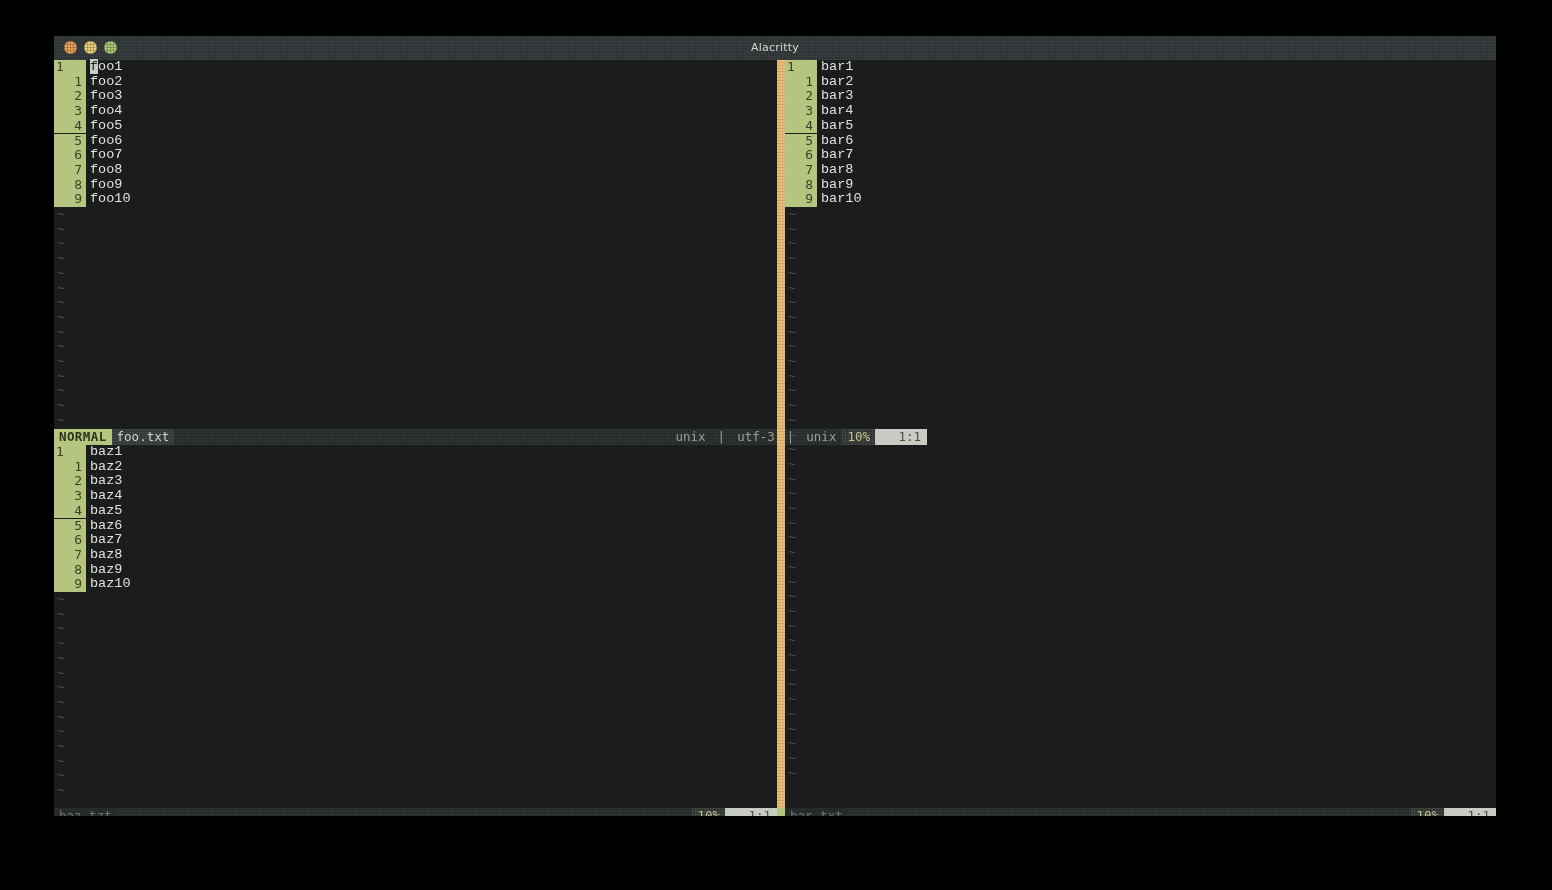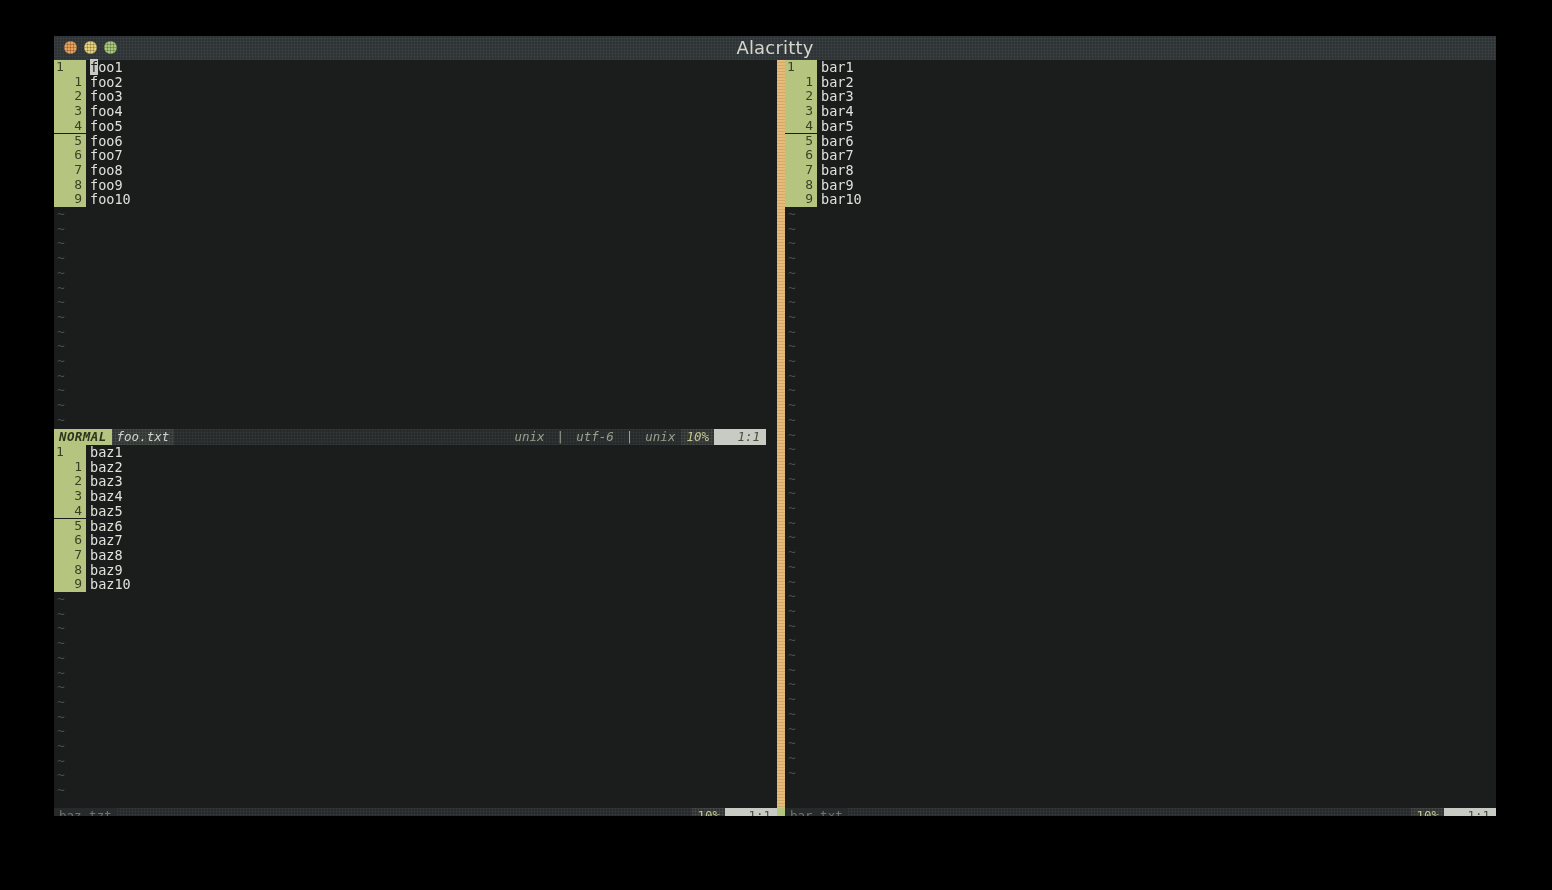--- a/index.html
+++ b/index.html
@@ -31,21 +31,21 @@
     background-image:
       repeating-linear-gradient(0deg, rgba(255,255,255,.035) 0 1px, transparent 1px 3px),
       repeating-linear-gradient(90deg, rgba(255,255,255,.030) 0 1px, transparent 1px 3px);
   }
   #title {
     position: absolute;
     left: 0; right: 0; top: 0;
     line-height: 24px;
     text-align: center;
     color: #d5d7cf;
-    font-size: 18px;
+    font-size: 11px;
     font-family: "DejaVu Sans", "Liberation Sans", sans-serif;
     letter-spacing: .2px;
   }
   .lights { position: absolute; left: 10px; top: 5px; display: flex; gap: 7px; }
   .light {
     width: 13px; height: 13px; border-radius: 50%;
     background-image:
       repeating-linear-gradient(0deg, rgba(0,0,0,.20) 0 1px, transparent 1px 3px),
       repeating-linear-gradient(90deg, rgba(0,0,0,.20) 0 1px, transparent 1px 3px);
   }
@@ -81,20 +81,21 @@
     padding-right: 4px;
     box-sizing: border-box;
     font-size: 13px;
   }
   .gutter.abs { text-align: left; padding-left: 2px; padding-right: 0; }
   .ltext {
     position: absolute;
     left: 36px; top: 0;
     height: 14.7px;
     color: #dfe1db;
+    font-family: Liberation Mono, monospace;
   }
   .cursor-cell {
     background: #c8cac4;
     color: #1b1d1d;
   }
   .tilde {
     position: absolute;
     left: 3px;
     height: 14.7px;
     color: #4b4f4c;
@@ -192,26 +193,26 @@
 
   <div id="term">
 
     
     <div class="pane" id="pane-foo" style="left:0;top:0;width:723px;height:378px;">
       <div id="foo-lines"><div class="row" style="top: 0px; position: absolute;"><div class="gutter abs">1</div><div class="ltext"><span class="cursor-cell">f</span>oo1</div></div><div class="row" style="top: 14.7px; position: absolute;"><div class="gutter">1</div><div class="ltext">foo2</div></div><div class="row" style="top: 29.4px; position: absolute;"><div class="gutter">2</div><div class="ltext">foo3</div></div><div class="row" style="top: 44.1px; position: absolute;"><div class="gutter">3</div><div class="ltext">foo4</div></div><div class="row" style="top: 58.8px; position: absolute;"><div class="gutter">4</div><div class="ltext">foo5</div></div><div class="row" style="top: 73.5px; position: absolute;"><div class="gutter">5</div><div class="ltext">foo6</div></div><div class="row" style="top: 88.2px; position: absolute;"><div class="gutter">6</div><div class="ltext">foo7</div></div><div class="row" style="top: 102.9px; position: absolute;"><div class="gutter">7</div><div class="ltext">foo8</div></div><div class="row" style="top: 117.6px; position: absolute;"><div class="gutter">8</div><div class="ltext">foo9</div></div><div class="row" style="top: 132.3px; position: absolute;"><div class="gutter">9</div><div class="ltext">foo10</div></div></div>
       <div id="foo-tildes"><div class="tilde" style="top: 147px;">~</div><div class="tilde" style="top: 161.7px;">~</div><div class="tilde" style="top: 176.4px;">~</div><div class="tilde" style="top: 191.1px;">~</div><div class="tilde" style="top: 205.8px;">~</div><div class="tilde" style="top: 220.5px;">~</div><div class="tilde" style="top: 235.2px;">~</div><div class="tilde" style="top: 249.9px;">~</div><div class="tilde" style="top: 264.6px;">~</div><div class="tilde" style="top: 279.3px;">~</div><div class="tilde" style="top: 294px;">~</div><div class="tilde" style="top: 308.7px;">~</div><div class="tilde" style="top: 323.4px;">~</div><div class="tilde" style="top: 338.1px;">~</div><div class="tilde" style="top: 352.8px;">~</div></div>
     </div>
 
     
-    <div class="statusline" id="sl-foo" style="left:0;top:369px;width:712px;font-style:italic;">
+    <div class="statusline" id="sl-foo" style="left:0;top:369px;width:873px;">
       <span class="sl-mode">NORMAL</span><span class="sl-file">foo.txt</span>
       <span class="sl-right">
         <span class="sl-info">unix</span>
         <span class="sl-info">|</span>
-        <span class="sl-info">utf-6</span>
+        <span class="sl-info">utf-3</span>
         <span class="sl-info">|</span>
         <span class="sl-info">unix</span>
         <span class="sl-pct">10%</span>
         <span class="sl-pos">1:1</span>
       </span>
     </div>
 
     
     <div class="pane" id="pane-baz" style="left:0;top:385px;width:723px;height:363px;">
       <div id="baz-lines"><div class="row" style="top: 0px; position: absolute;"><div class="gutter abs">1</div><div class="ltext">baz1</div></div><div class="row" style="top: 14.7px; position: absolute;"><div class="gutter">1</div><div class="ltext">baz2</div></div><div class="row" style="top: 29.4px; position: absolute;"><div class="gutter">2</div><div class="ltext">baz3</div></div><div class="row" style="top: 44.1px; position: absolute;"><div class="gutter">3</div><div class="ltext">baz4</div></div><div class="row" style="top: 58.8px; position: absolute;"><div class="gutter">4</div><div class="ltext">baz5</div></div><div class="row" style="top: 73.5px; position: absolute;"><div class="gutter">5</div><div class="ltext">baz6</div></div><div class="row" style="top: 88.2px; position: absolute;"><div class="gutter">6</div><div class="ltext">baz7</div></div><div class="row" style="top: 102.9px; position: absolute;"><div class="gutter">7</div><div class="ltext">baz8</div></div><div class="row" style="top: 117.6px; position: absolute;"><div class="gutter">8</div><div class="ltext">baz9</div></div><div class="row" style="top: 132.3px; position: absolute;"><div class="gutter">9</div><div class="ltext">baz10</div></div></div>

